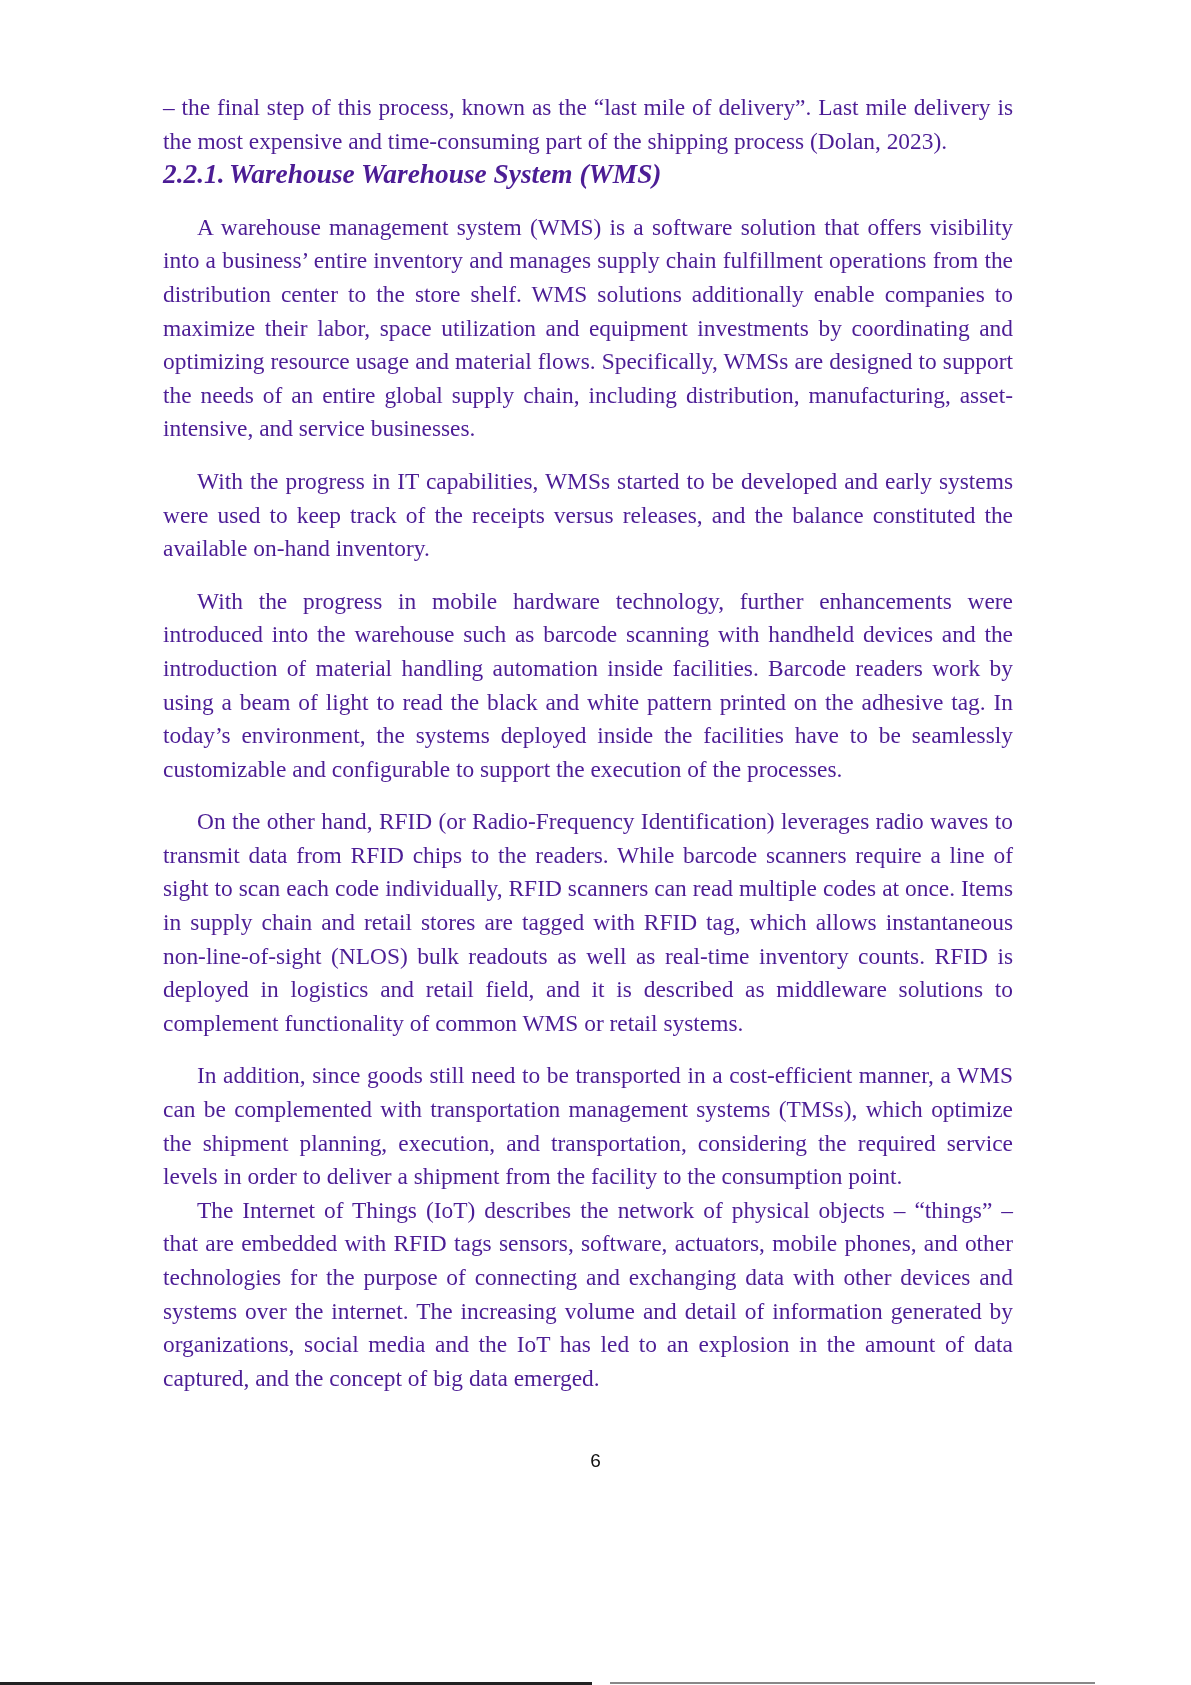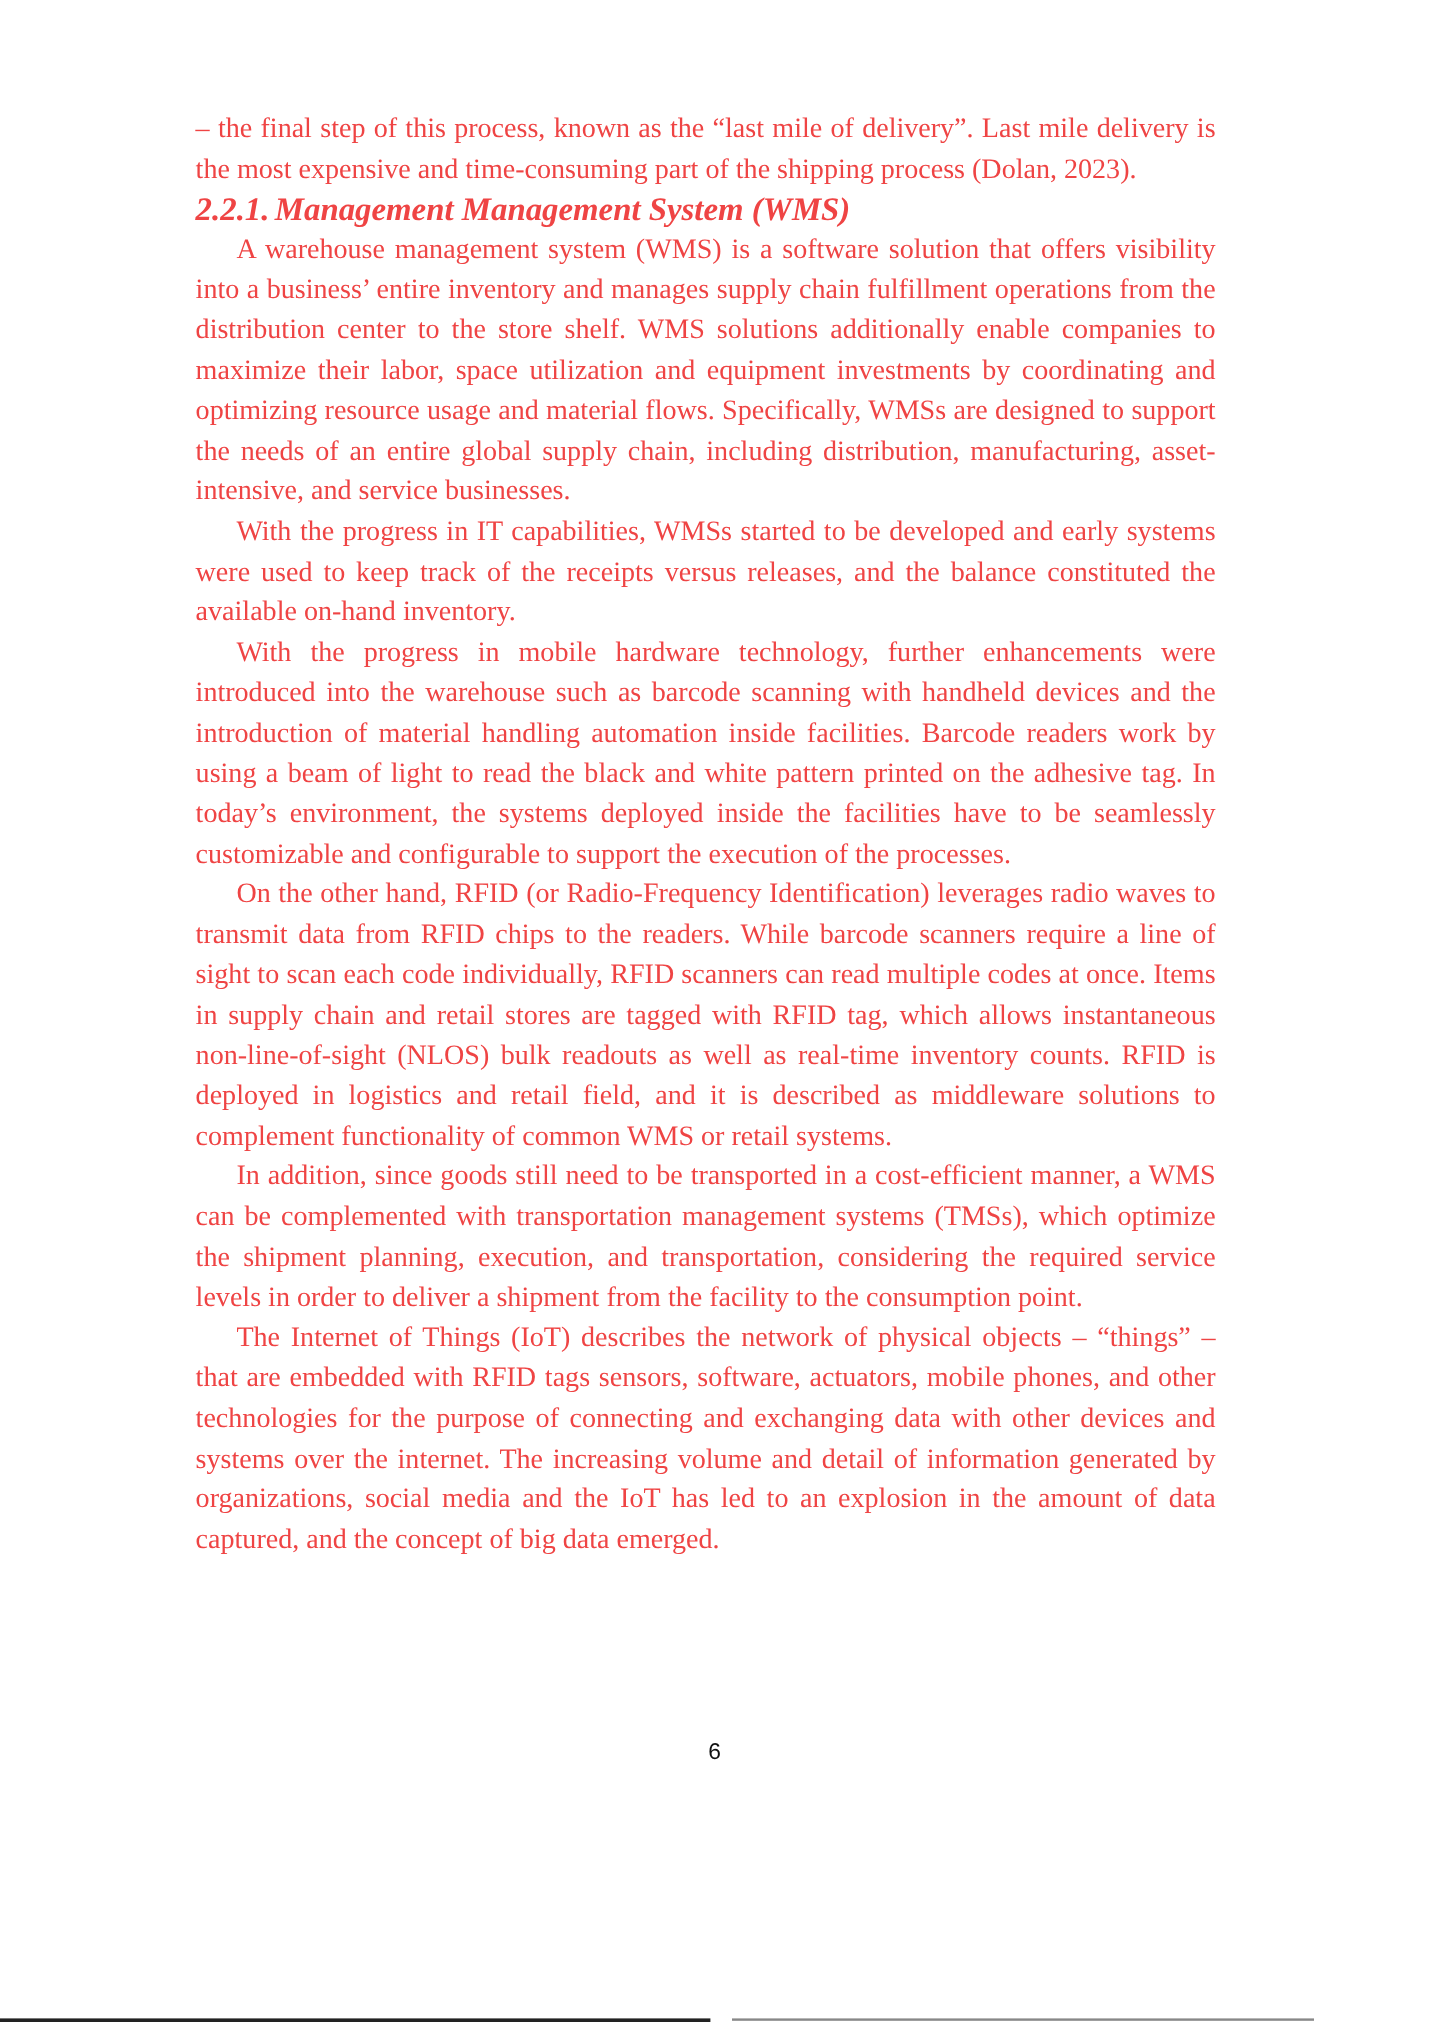--- a/index.html
+++ b/index.html
@@ -1,45 +1,45 @@
 <!DOCTYPE html>
 <html><head>
 <meta charset="utf-8">
 <style>
   html, body { margin: 0; padding: 0; background: #ffffff; }
   body { width: 1191px; height: 1685px; position: relative; overflow: hidden; }
   .page {
     position: absolute; left: 163px; top: 91px; width: 850px;
     font-family: "Liberation Serif", "DejaVu Serif", serif;
-    font-size: 23.4px; line-height: 33.6px; color: #ef4444;
+    font-size: 23.4px; line-height: 33.6px; color: #4c1d95;
   }
   p { margin: 0; text-align: justify; }
   .indent { text-indent: 34px; }
-  .gap { margin-top: 0; }
+  .gap { margin-top: 19px; }
   .h2 { font-weight: bold; font-style: italic; margin: 0; }
   .h2 .num { display: inline-block; width: 68px; }
   .h3 { font-style: italic; margin: 0; }
   .h3 .num { display: inline-block; width: 66px; }
   .h3-gap { margin-top: 8px; margin-bottom: 10px; }
   .pagenum {
     position: absolute; left: 0; width: 1191px; top: 1450px; text-align: center;
     font-family: "Liberation Sans", "DejaVu Sans", sans-serif; font-size: 19px; color: #111;
   }
   .bar-dark { position: absolute; left: 0; top: 1682px; width: 592px; height: 3px; background: #222; }
   .bar-light { position: absolute; left: 610px; top: 1682px; width: 485px; height: 2px; background: #888; }
 </style>
 </head>
 <body>
 
 <div class="page">
   <p>– the final step of this process, known as the “last mile of delivery”. Last mile delivery is the most expensive and time-consuming part of the shipping process (Dolan, 2023).</p>
 
 
   <h3 class="h3">
-    <span class="num">2.2.1.</span><span>Management Management System (WMS)</span>
+    <span class="num">2.2.1.</span><span>Warehouse Warehouse System (WMS)</span>
   </h3>
 
   <p class="indent gap">A warehouse management system (WMS) is a software solution that offers visibility into a business’ entire inventory and manages supply chain fulfillment operations from the distribution center to the store shelf. WMS solutions additionally enable companies to maximize their labor, space utilization and equipment investments by coordinating and optimizing resource usage and material flows. Specifically, WMSs are designed to support the needs of an entire global supply chain, including distribution, manufacturing, asset-intensive, and service businesses.</p>
   <p class="indent gap">With the progress in IT capabilities, WMSs started to be developed and early systems were used to keep track of the receipts versus releases, and the balance constituted the available on-hand inventory.</p>
   <p class="indent gap">With the progress in mobile hardware technology, further enhancements were introduced into the warehouse such as barcode scanning with handheld devices and the introduction of material handling automation inside facilities. Barcode readers work by using a beam of light to read the black and white pattern printed on the adhesive tag. In today’s environment, the systems deployed inside the facilities have to be seamlessly customizable and configurable to support the execution of the processes.</p>
   <p class="indent gap">On the other hand, RFID (or Radio-Frequency Identification) leverages radio waves to transmit data from RFID chips to the readers. While barcode scanners require a line of sight to scan each code individually, RFID scanners can read multiple codes at once. Items in supply chain and retail stores are tagged with RFID tag, which allows instantaneous non-line-of-sight (NLOS) bulk readouts as well as real-time inventory counts. RFID is deployed in logistics and retail field, and it is described as middleware solutions to complement functionality of common WMS or retail systems.</p>
   <p class="indent gap">In addition, since goods still need to be transported in a cost-efficient manner, a WMS can be complemented with transportation management systems (TMSs), which optimize the shipment planning, execution, and transportation, considering the required service levels in order to deliver a shipment from the facility to the consumption point.</p>
 
 
   <p class="indent">The Internet of Things (IoT) describes the network of physical objects – “things” – that are embedded with RFID tags sensors, software, actuators, mobile phones, and other technologies for the purpose of connecting and exchanging data with other devices and systems over the internet. The increasing volume and detail of information generated by organizations, social media and the IoT has led to an explosion in the amount of data captured, and the concept of big data emerged.</p>

